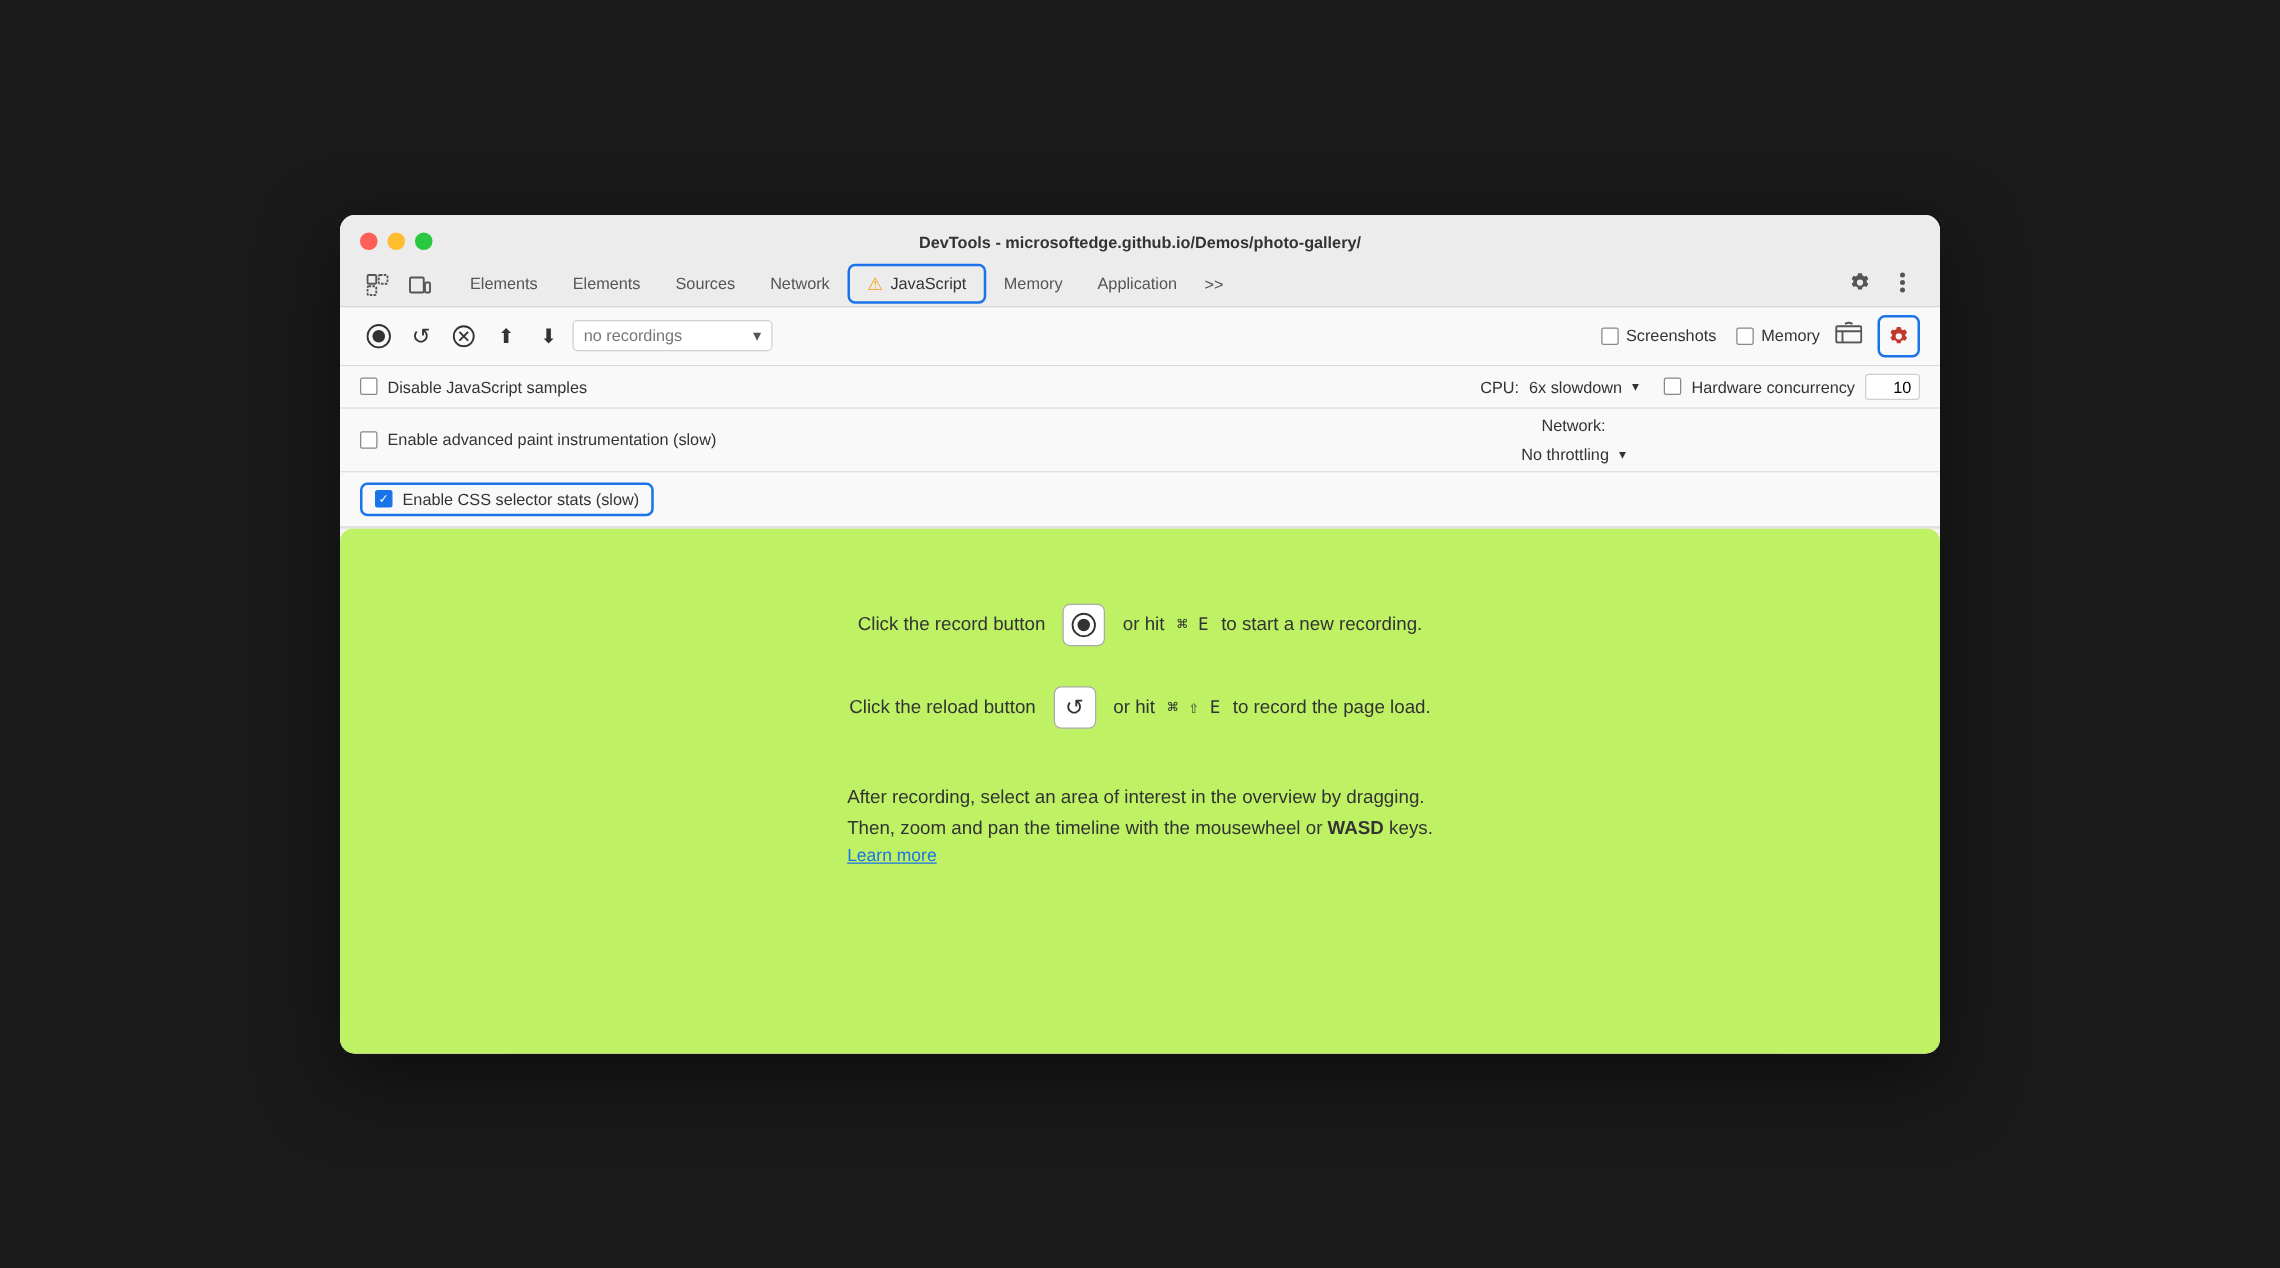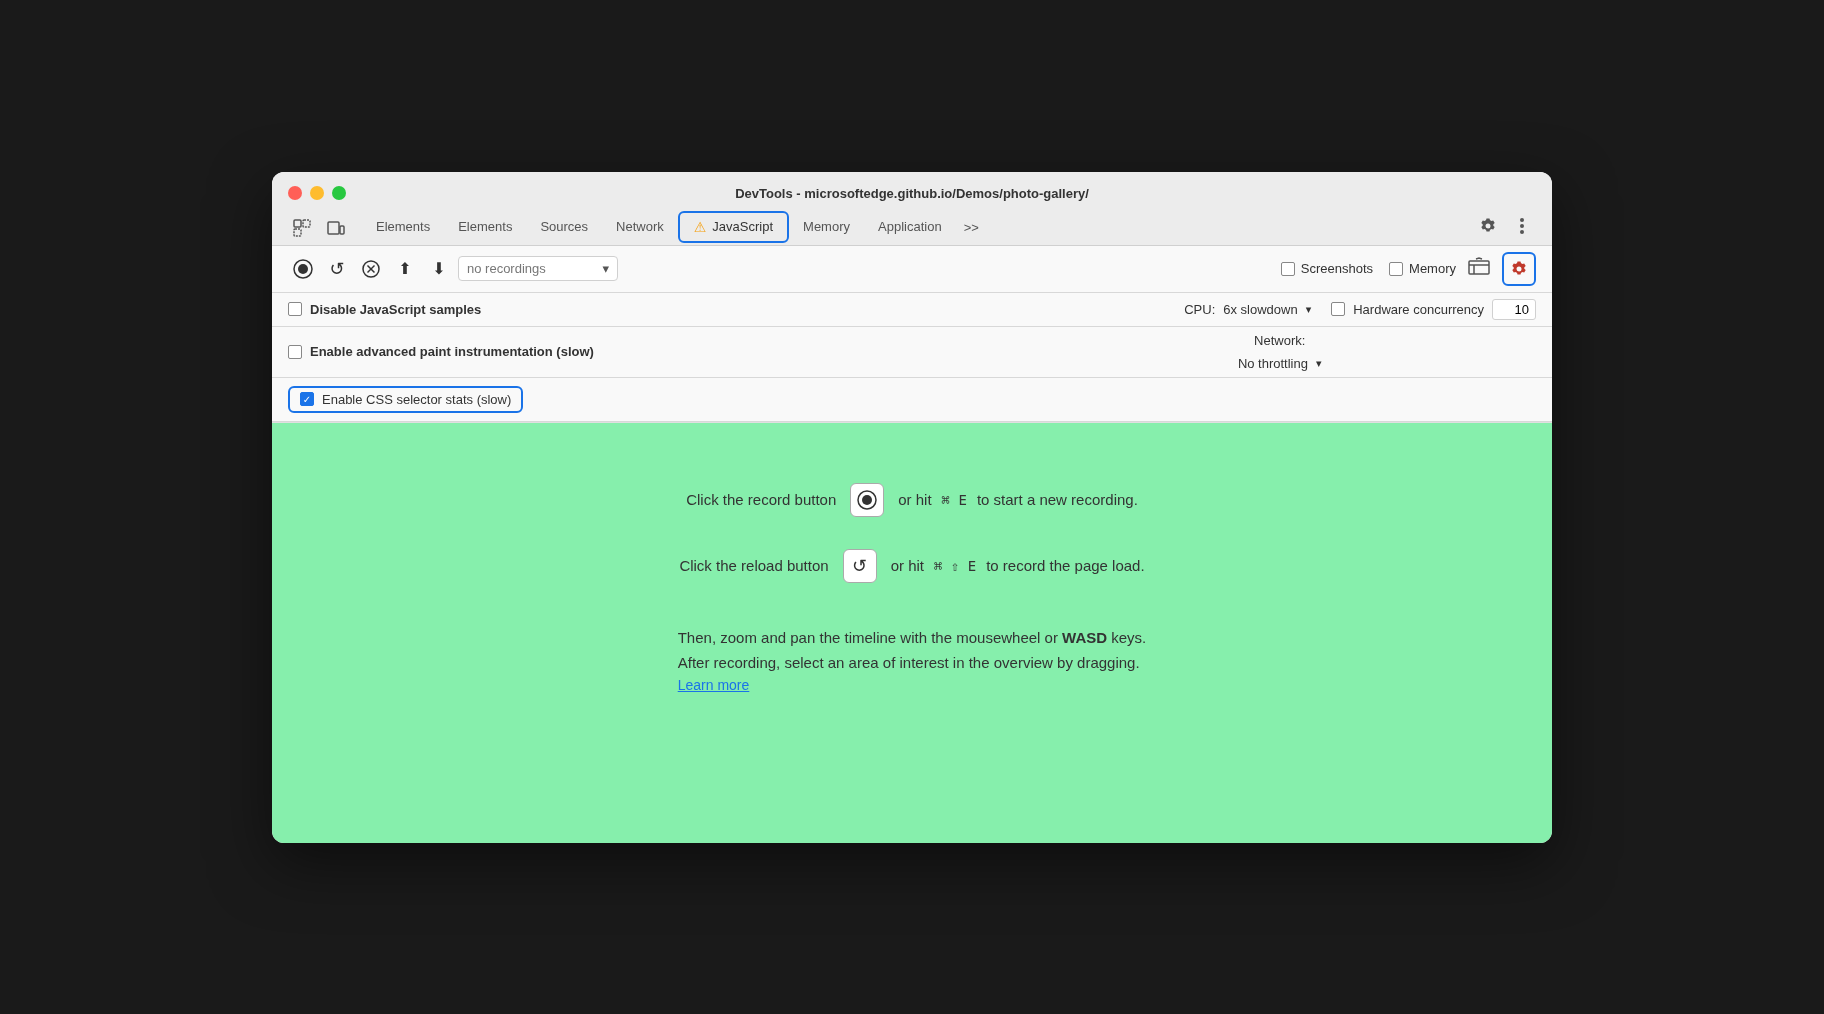--- a/index.html
+++ b/index.html
@@ -242,21 +242,20 @@
       gap: 20px;
       flex-wrap: wrap;
     }
 
     .option-row {
       display: flex;
       align-items: center;
       gap: 8px;
       font-size: 13px;
       color: #333;
-      font-weight: bold;
     }
 
     .option-checkbox {
       width: 14px;
       height: 14px;
       border: 1.5px solid #888;
       border-radius: 2px;
       background: white;
       display: flex;
       align-items: center;
@@ -331,26 +330,27 @@
       gap: 8px;
       font-size: 13px;
       color: #333;
       border: 2.5px solid #1a73e8;
       border-radius: 6px;
       padding: 4px 10px;
       cursor: pointer;
     }
 
     .main-content {
-      background: #86efac;
+      background: #bef264;
       padding: 60px 40px 60px 40px;
       min-height: 420px;
       display: flex;
       flex-direction: column;
       align-items: flex-start;
+      border-radius: 10px;
     }
 
     .instruction-line {
       font-size: 15px;
       color: #333;
       margin-bottom: 32px;
       display: flex;
       align-items: center;
       gap: 10px;
       align-self: center;
@@ -583,22 +583,22 @@
 
     <div class="instruction-line">
       <span>Click the reload button</span>
       <span class="inline-btn" style="font-size:18px;">↺</span>
       <span>or hit</span>
       <span class="kbd">⌘ ⇧ E</span>
       <span>to record the page load.</span>
     </div>
 
     <div class="instruction-text-block">
+      <p>After recording, select an area of interest in the overview by dragging.</p>
       <p>
         <span>Then, zoom and pan the timeline with the mousewheel or</span>
         <strong>WASD</strong>
         <span>keys.</span>
       </p>
-      <p>After recording, select an area of interest in the overview by dragging.</p>
       <a class="learn-more-link" href="#">Learn more</a>
     </div>
   </div>
 </div>
 
 </body></html>

